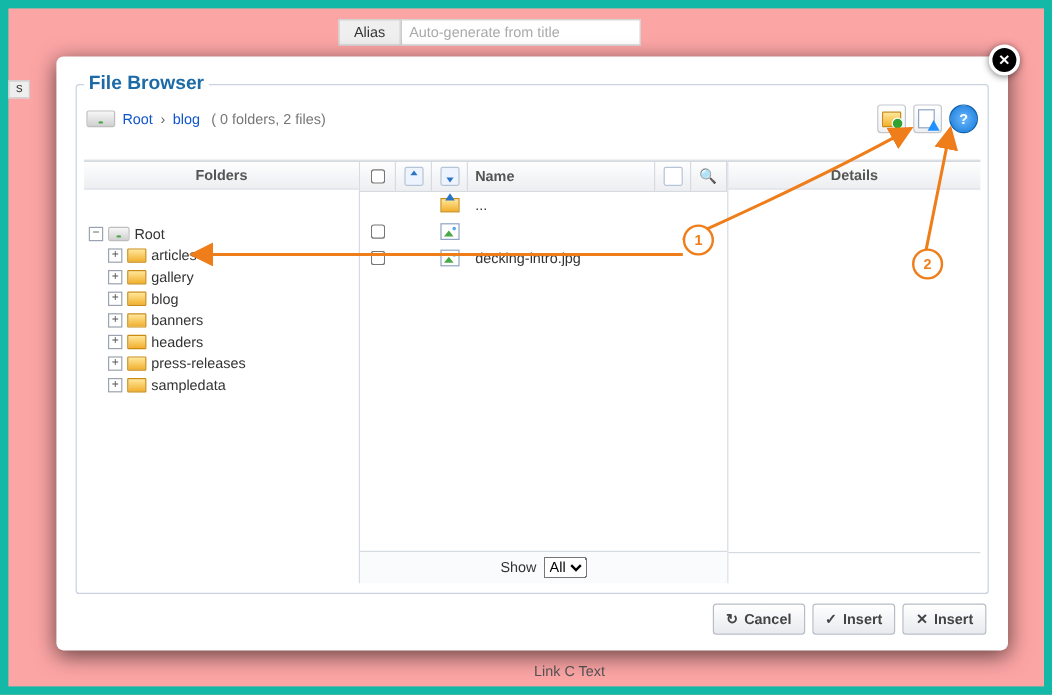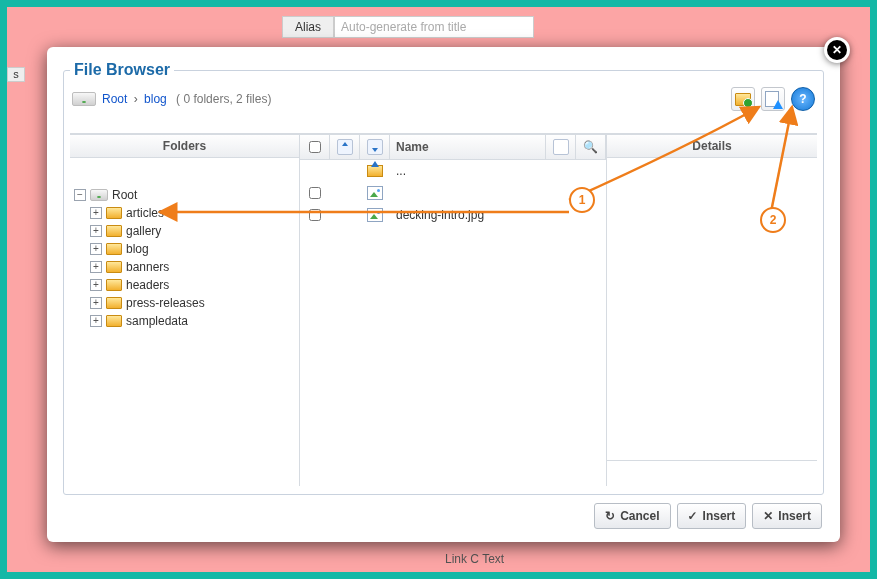--- a/index.html
+++ b/index.html
@@ -201,20 +201,24 @@
                   <div class="ic"></div>
                   <div class="ic">
                     <span class="ic-img"></span>
                   </div>
                   <div class="nm">decking-intro.jpg</div>
                   <div class="sp"></div>
                   <div class="sp"></div>
                 </div>
               </div>
           </div>
+          <div class="files-footer">
+            <span>Show</span>
+            <select id="show-select"><option>All</option></select>
+          </div>
         </div>
 
         <div class="details-pane">
           <div class="col-h">Details</div>
           <div style="flex:1;"></div>
           <div style="border-top:1px solid #d6dbe1;height:26px;"></div>
         </div>
       </div>
     </fieldset>
 

